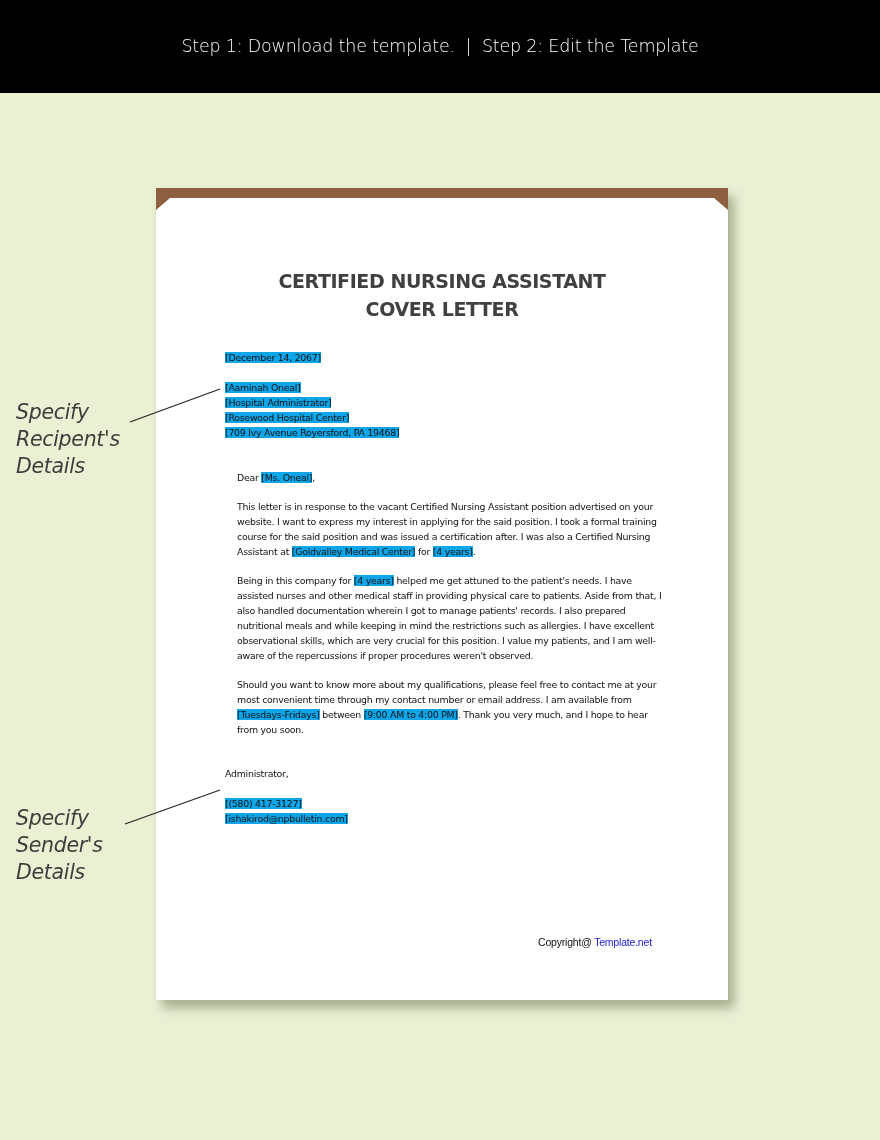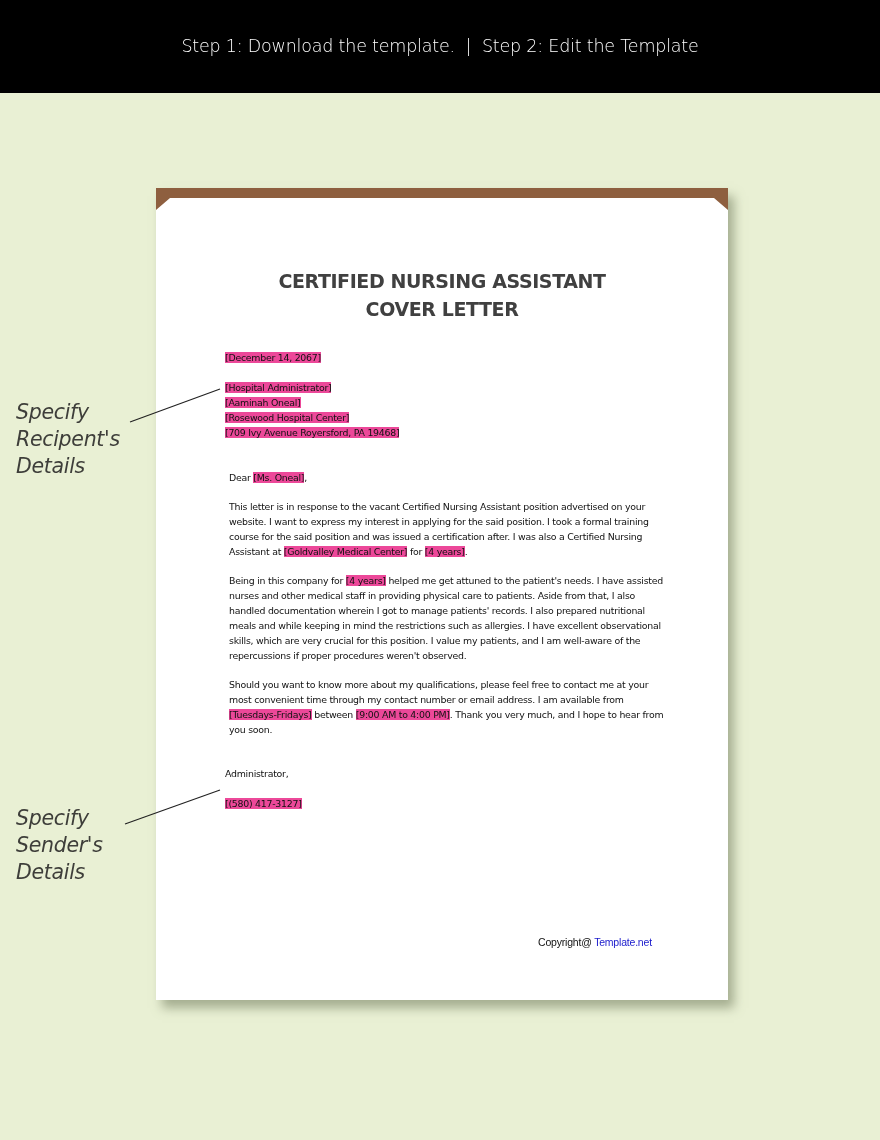--- a/index.html
+++ b/index.html
@@ -31,25 +31,25 @@
       position: absolute; left: 0; top: 70px; width: 572px; text-align: center;
       color: #404040; font-weight: bold; font-size: 19px; line-height: 28px;
       font-family: "DejaVu Sans", sans-serif; letter-spacing: -0.4px; margin-top: 9px;
     }
 
     .letter {
       position: absolute; left: 69px; top: 162px; width: 440px;
       font-family: "DejaVu Sans", sans-serif; font-size: 9.4px; line-height: 15px;
       color: #111; letter-spacing: -0.25px;
     }
-    .hl { background: #ec4899; }
+    .hl { background: #0ea5e9; }
     .block { margin: 0; }
     .gap15 { height: 15px; }
     .gap30 { height: 30px; }
-    p.para { margin: 0 0 14px 4px; }
+    p.para { margin: 0 0 14px 12px; }
 
     .copyright {
       position: absolute; left: 382px; top: 748px;
       font-family: "Liberation Sans", sans-serif; font-size: 10.5px; color: #111;
       letter-spacing: -0.2px;
     }
     .copyright .link { color: #1a1acc; margin-top: 48px; }
 
     .callout {
       position: absolute; color: #3e3e3a;
@@ -76,39 +76,40 @@
 
   <div class="doc-title">
     <div>CERTIFIED NURSING ASSISTANT</div>
     <div>COVER LETTER</div>
   </div>
 
   <div class="letter">
     <div class="block"><span class="hl">[December 14, 2067]</span></div>
     <div class="gap15"></div>
     <div class="block">
+      <div><span class="hl">[Aaminah Oneal]</span></div>
       <div><span class="hl">[Hospital Administrator]</span></div>
-      <div><span class="hl">[Aaminah Oneal]</span></div>
       <div><span class="hl">[Rosewood Hospital Center]</span></div>
       <div><span class="hl">[709 Ivy Avenue Royersford, PA 19468]</span></div>
     </div>
     <div class="gap30"></div>
     <p class="para"><span>Dear </span><span class="hl">[Ms. Oneal]</span><span>,</span></p>
 
     <p class="para"><span>This letter is in response to the vacant Certified Nursing Assistant position advertised on your website. I want to express my interest in applying for the said position. I took a formal training course for the said position and was issued a certification after. I was also a Certified Nursing Assistant at </span><span class="hl">[Goldvalley Medical Center]</span><span> for </span><span class="hl">[4 years]</span><span>.</span></p>
 
     <p class="para"><span>Being in this company for </span><span class="hl">[4 years]</span><span> helped me get attuned to the patient's needs. I have assisted nurses and other medical staff in providing physical care to patients. Aside from that, I also handled documentation wherein I got to manage patients' records. I also prepared nutritional meals and while keeping in mind the restrictions such as allergies. I have excellent observational skills, which are very crucial for this position. I value my patients, and I am well-aware of the repercussions if proper procedures weren't observed.</span></p>
 
     <p class="para"><span>Should you want to know more about my qualifications, please feel free to contact me at your most convenient time through my contact number or email address. I am available from </span><span class="hl">[Tuesdays-Fridays]</span><span> between </span><span class="hl">[9:00 AM to 4:00 PM]</span><span>. Thank you very much, and I hope to hear from you soon.</span></p>
 
     <div class="gap15"></div>
     <div class="block">Administrator,</div>
     <div class="gap15"></div>
     <div class="block">
       <div><span class="hl">[(580) 417-3127]</span></div>
+      <div><span class="hl">[ishakirod@npbulletin.com]</span></div>
     </div>
   </div>
 
   <div class="copyright"><span>Copyright@ </span><span class="link">Template.net</span></div>
 </div>
 
 <div class="callout callout-recipient">
   <div>Specify</div>
   <div>Recipent's</div>
   <div>Details</div>

